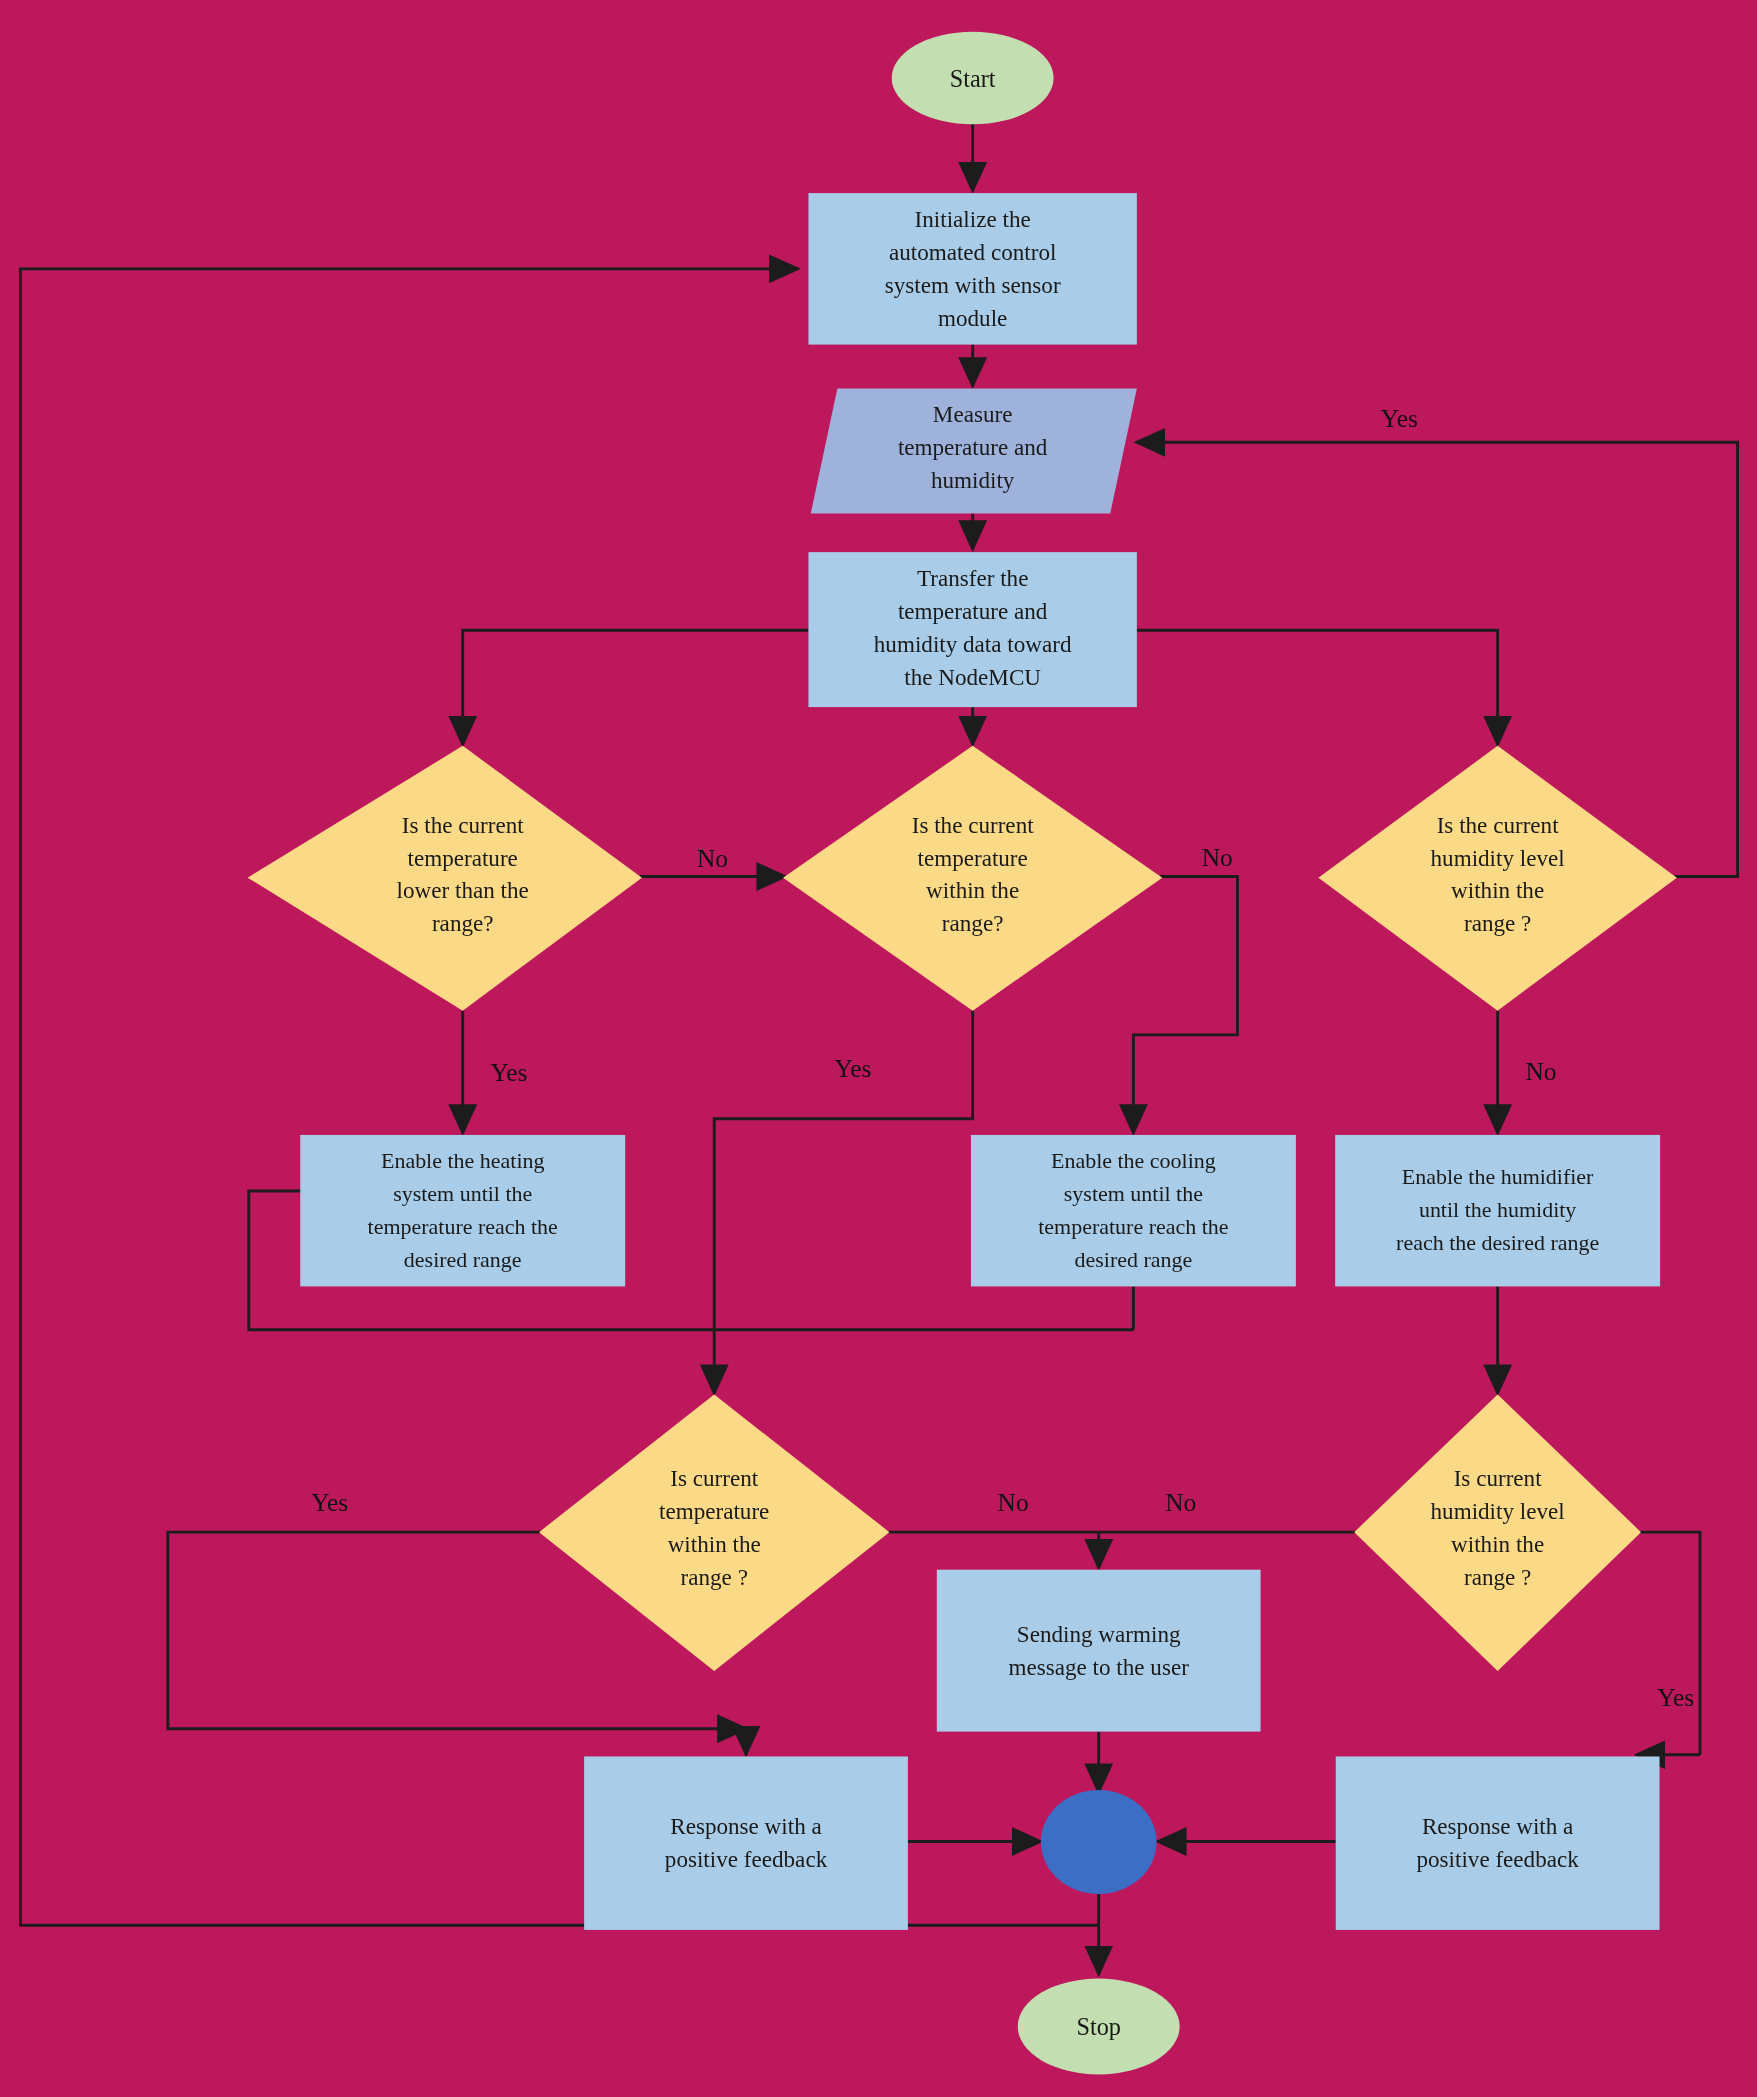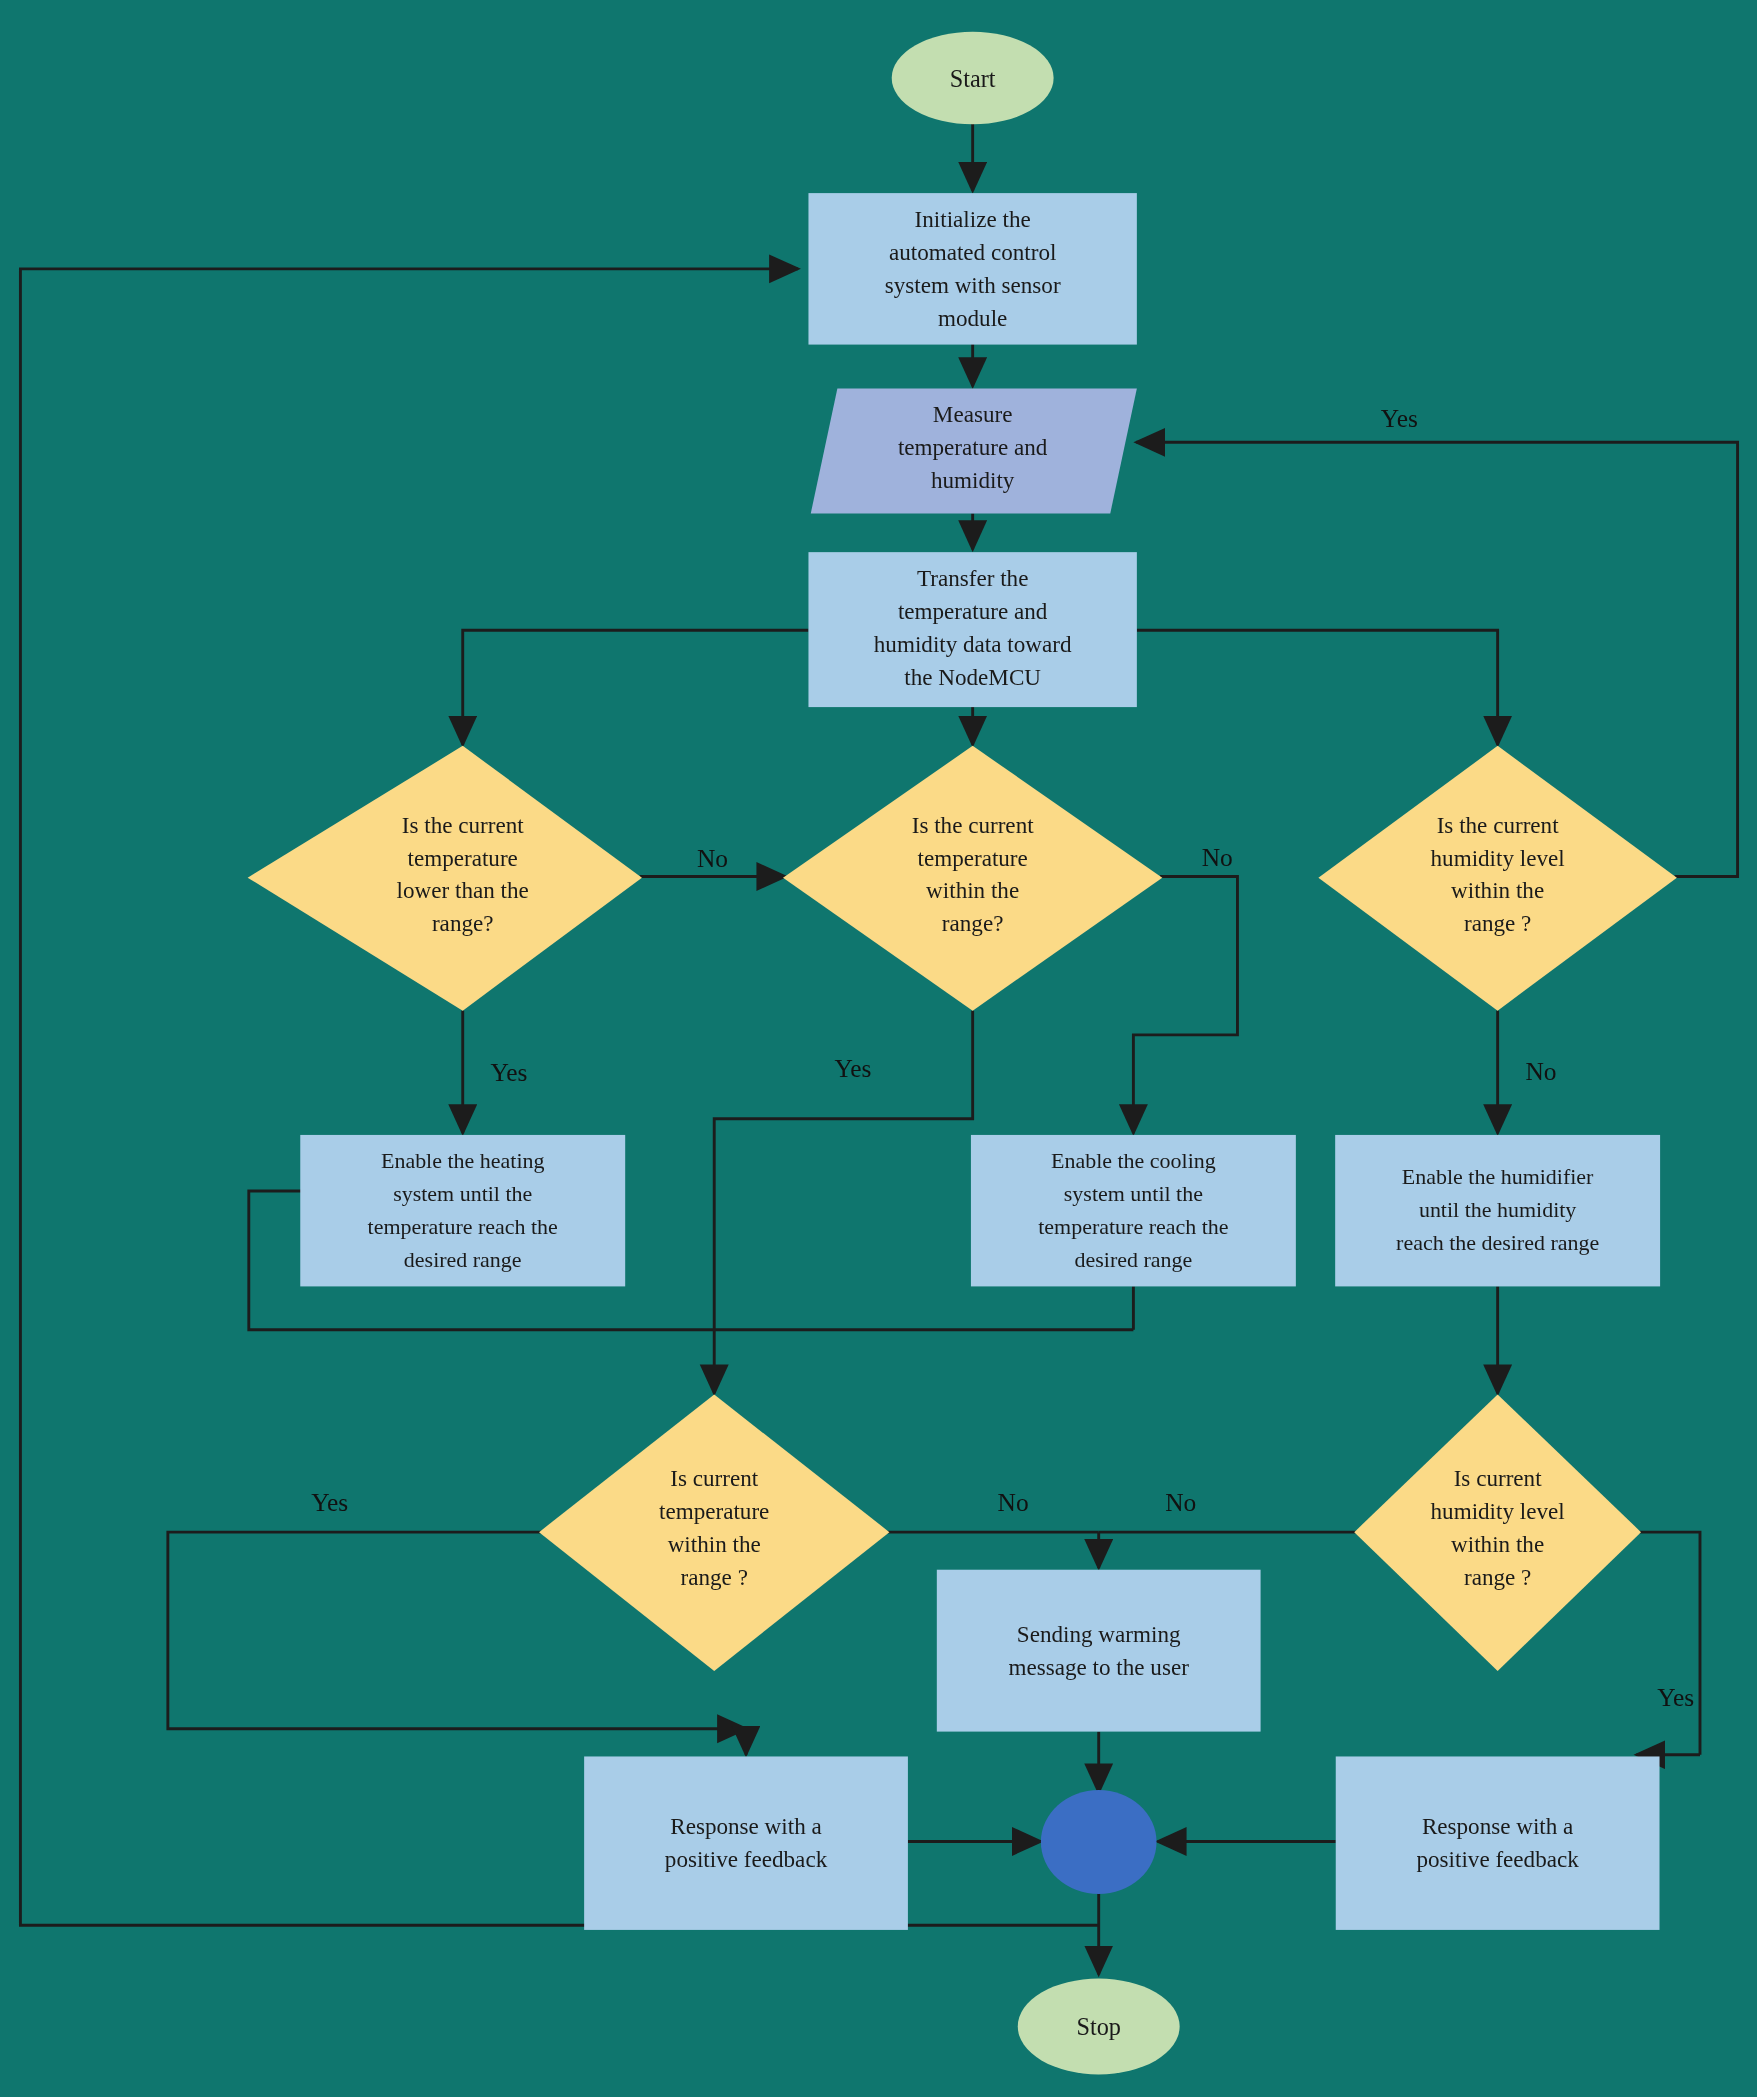--- a/index.html
+++ b/index.html
@@ -1,18 +1,18 @@
 <!DOCTYPE html>
 <html style="font-size:9.3px"><head>
 <meta charset="utf-8">
 <style>
   html,body{margin:0;padding:0;background:#ffffff;}
   body{width:1758px;height:2097px;overflow:hidden;
        font-family:"Liberation Serif","DejaVu Serif",serif;}
-  #stage{position:relative;width:1758px;height:2097px;background:#0f766e;}
+  #stage{position:relative;width:1758px;height:2097px;background:#be185d;}
   svg#flow{position:absolute;left:0;top:0;width:1758px;height:2097px;}
   .nodeText{font-family:"Liberation Serif","DejaVu Serif",serif;
             fill:#1a1a1a;text-anchor:middle;}
   .edgeLabel{font-family:"Liberation Serif","DejaVu Serif",serif;
              fill:#111111;text-anchor:middle;font-size:44px;}
   .t38{font-size:38px;}
   .t40{font-size:40px;}
   .t42{font-size:42px;}
   .shape{stroke:none;}
   .link{stroke:#1c1c1c;stroke-width:5;fill:none;}

